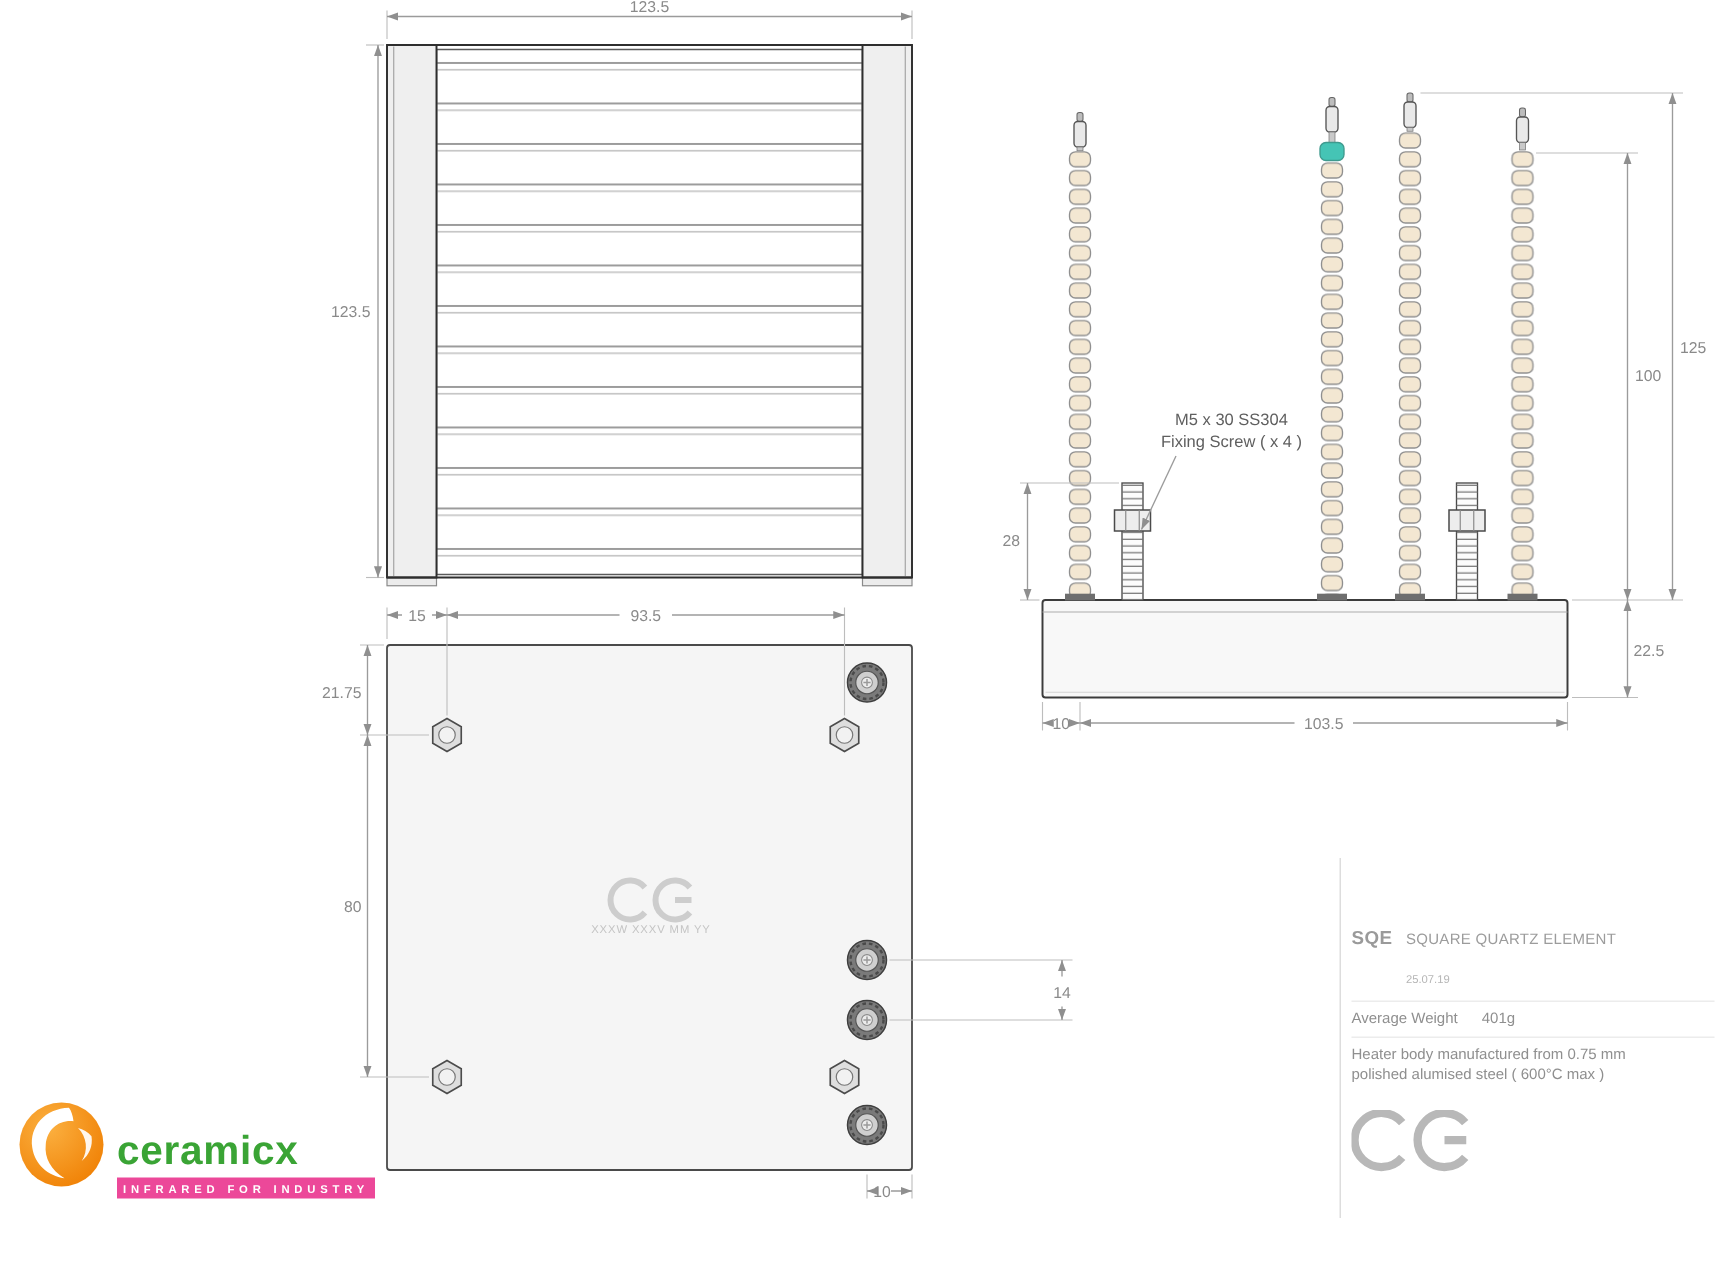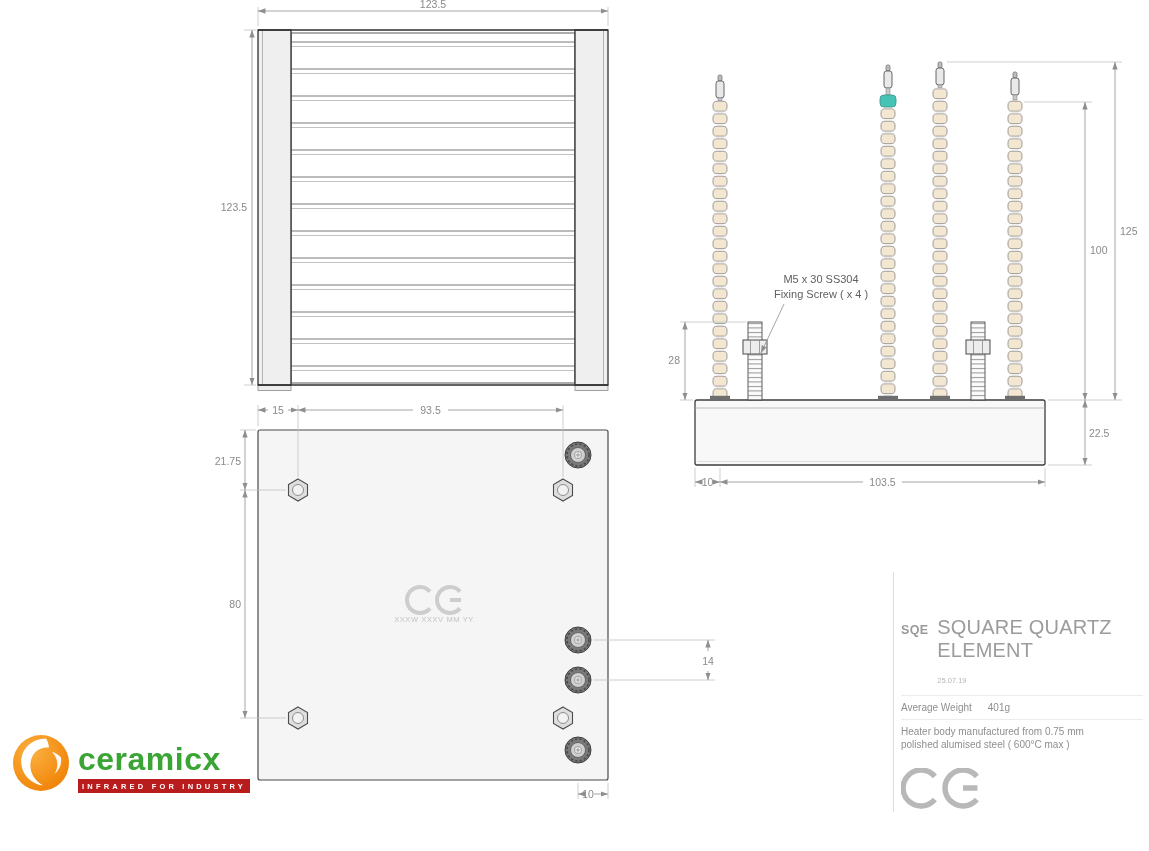--- a/index.html
+++ b/index.html
@@ -11,31 +11,31 @@
   .dimtext { fill:#8a8a8a; font-size:10.5px; }
   .notetext { fill:#5f5f5f; font-size:11px; }
   .stamptext { fill:#c4c4c4; font-size:7.5px; letter-spacing:0.6px; }
   .dimline { stroke:#9b9b9b; stroke-width:0.9; fill:none; }
   .ext { stroke:#bdbdbd; stroke-width:0.75; fill:none; }
 
   .title-block { position:absolute; left:893px; top:572px; width:250px; height:240px;
                  border-left:1px solid #ddd; padding-left:7px; }
   .tb-head { margin-top:44px; padding-bottom:10px; display:flex; align-items:baseline; gap:9px; }
   .tb-code { font-size:12.5px; font-weight:bold; color:#9a9a9a; letter-spacing:0.3px; }
-  .tb-title { font-size:20px; color:#9c9c9c; letter-spacing:0.2px; }
+  .tb-title { font-size:10px; color:#9c9c9c; letter-spacing:0.2px; }
   .tb-date { display:block; font-size:7.5px; color:#b6b6b6; margin-top:14px; }
   .tb-row { font-size:10px; color:#8f8f8f; padding:5px 0 4px; border-top:1px solid #ececec; line-height:1.35; }
   .tb-weight-value { margin-left:16px; }
   .tb-ce { margin-top:12px; }
 
   .logo { position:absolute; left:12px; top:734px; display:flex; gap:8px; }
   .logo-text { display:flex; flex-direction:column; }
-  .logo-brand { font-size:32px; font-weight:bold; color:#3aa435; letter-spacing:0.5px;
-                line-height:1; margin-top:9px; }
-  .logo-tagline { background:#b91c1c; color:#ffffff; font-size:7.5px; font-weight:bold;
+  .logo-brand { font-size:27px; font-weight:bold; color:#3aa435; letter-spacing:0.5px;
+                line-height:1; margin-top:20px; }
+  .logo-tagline { background:#ec4899; color:#ffffff; font-size:7.5px; font-weight:bold;
                   letter-spacing:3.2px; text-align:center; padding:3px 4px 2px; margin-top:4px; }
 </style>
 </head>
 <body>
 
 <div class="canvas">
 
   <svg class="view" width="430" height="400" viewBox="0 0 430 400" style="left:200px; top:0;">
     <defs>
       <marker id="arF" markerWidth="9" markerHeight="8" refX="7.5" refY="3.5" orient="auto-start-reverse" markerUnits="userSpaceOnUse">

